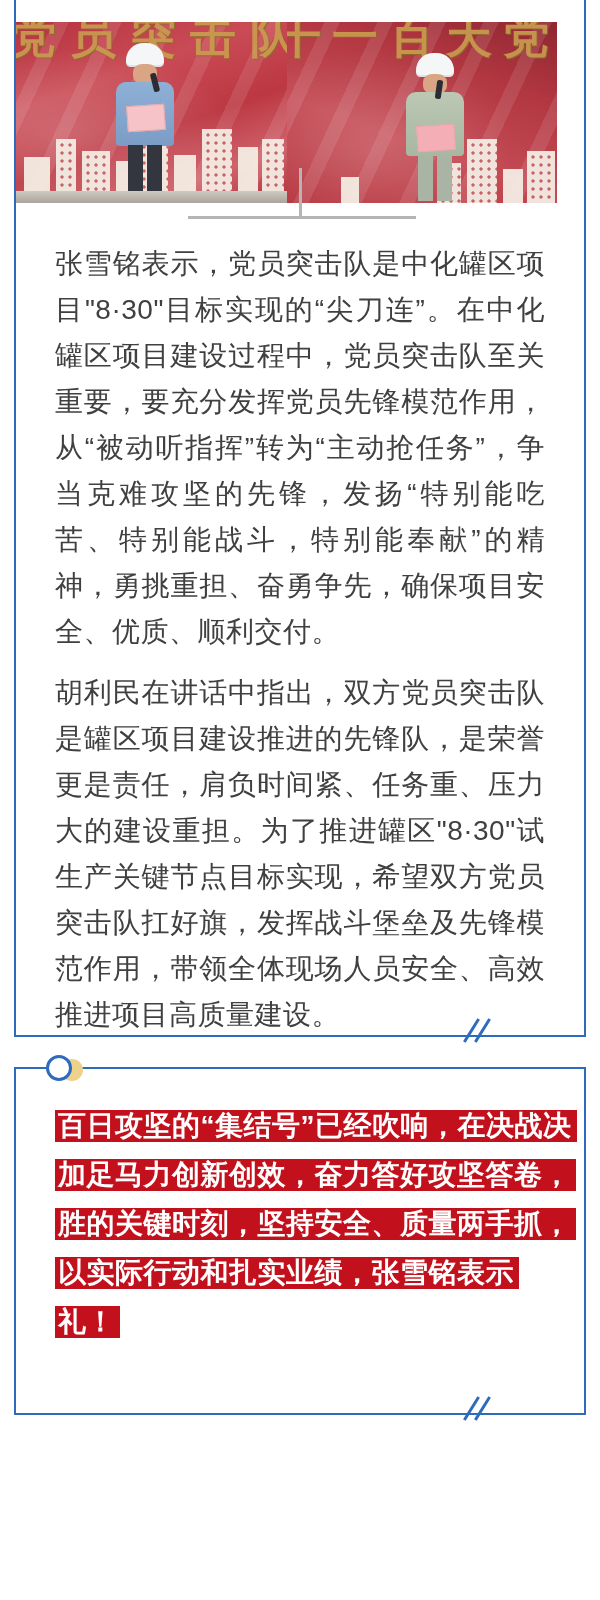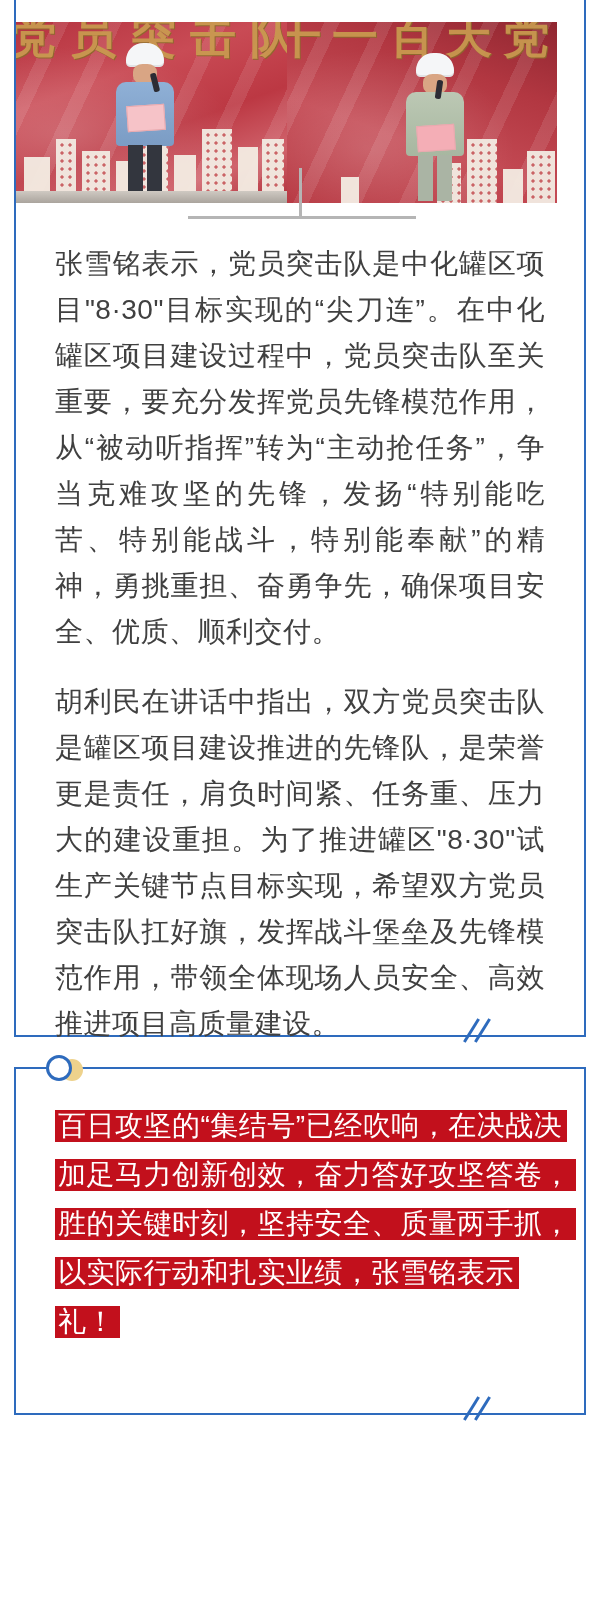--- a/index.html
+++ b/index.html
@@ -6,21 +6,21 @@
   body{
     width:600px;height:1600px;position:relative;overflow:hidden;
     font-family:"Liberation Sans","DejaVu Sans",sans-serif;
     -webkit-font-smoothing:antialiased;
   }
   .panel{
     position:absolute;left:14px;width:568px;
     border:2px solid #2e6bbd;background:#ffffff;
   }
   .panel-top{top:0;height:1035px;border-top:none;}
-  .panel-bottom{top:1067px;height:344px;}
+  .panel-bottom{top:1067px;height:344px;font-weight:bold;}
 
   
   .photo-row{position:relative;margin-top:22px;height:181px;display:flex;}
   .photo{
     position:relative;width:271px;height:181px;overflow:hidden;flex:none;
     background:
       radial-gradient(ellipse at 18% 62%, rgba(255,255,255,0.20), transparent 55%),
       linear-gradient(160deg,#b5333f 0%,#c94b55 32%,#bc3843 58%,#d0636c 80%,#b02f3a 100%);
   }
   .photo-right-img{
@@ -86,21 +86,21 @@
   
   .photo-divider-vert{position:absolute;top:168px;left:283px;width:3px;height:50px;background:#b5b5b5;z-index:4;}
   .photo-divider-horiz{position:absolute;top:216px;left:172px;width:228px;height:3px;background:#b5b5b5;}
 
   
   .article{padding:38px 39px 0 39px;}
   .article p{
     margin:0;font-size:28px;line-height:46px;letter-spacing:0.5px;
     color:#404040;text-align:justify;
   }
-  .article p + p{margin-top:24px;}
+  .article p + p{margin-top:15px;}
 
   
   .highlight{margin:41px 0 0 39px;}
   .hl-line{margin:0 0 17px 0;}
   .hl-line span{
     display:inline-block;background:#c2101c;color:#ffffff;
     font-size:28px;line-height:31px;padding:0 5px 1px 3px;letter-spacing:0.5px;
     white-space:nowrap;
   }
 

